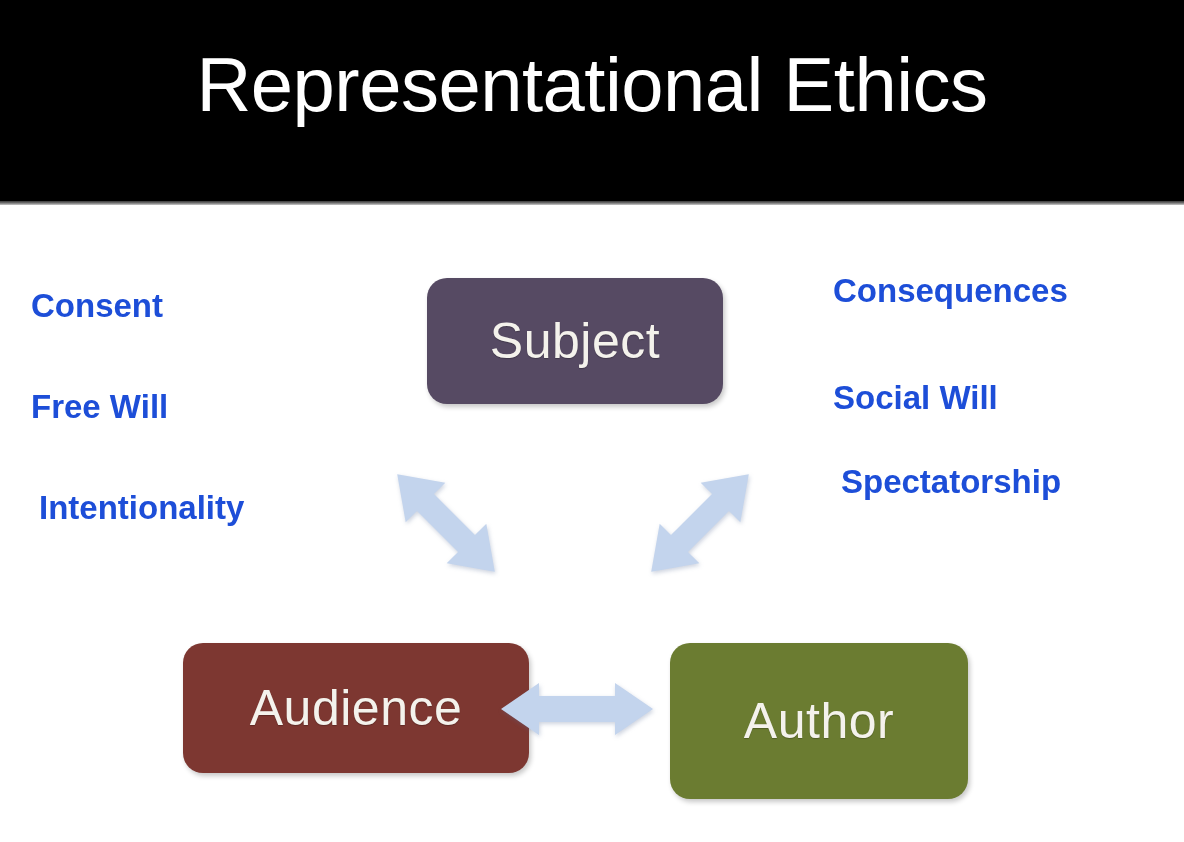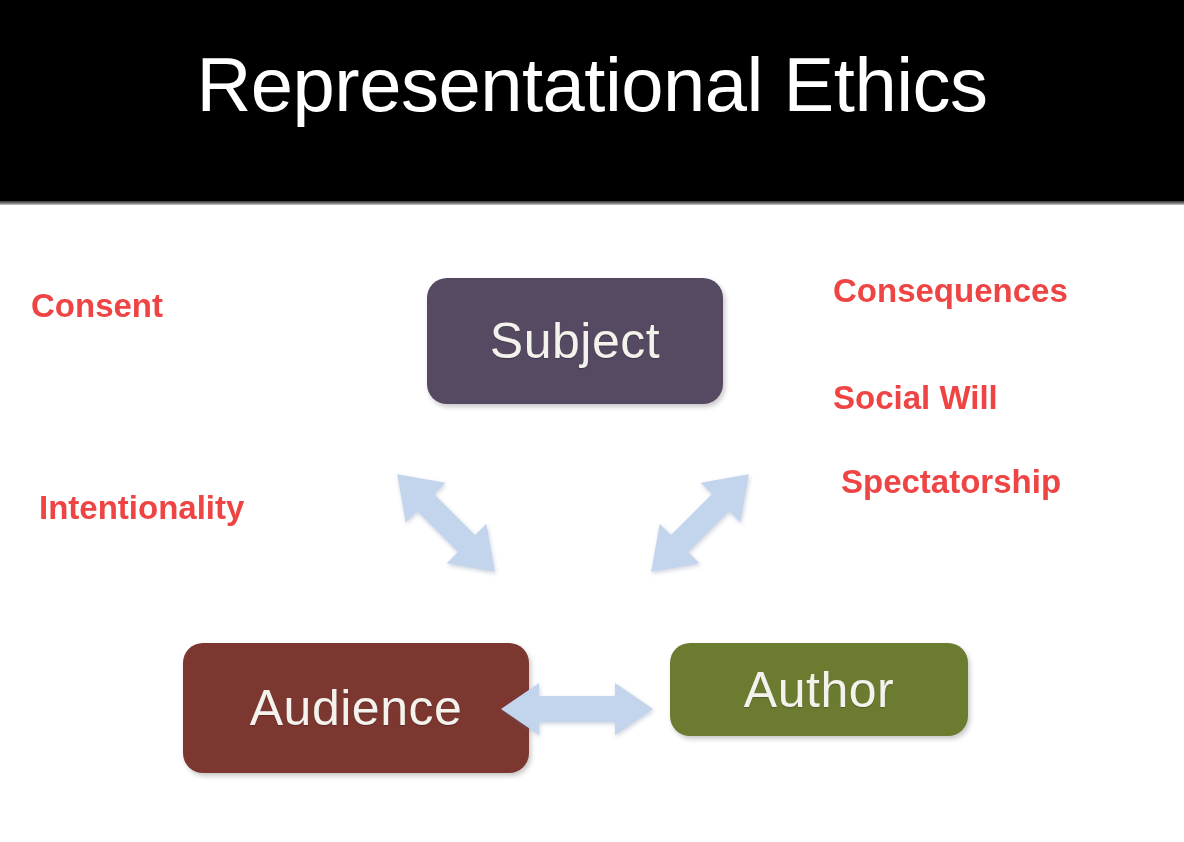--- a/index.html
+++ b/index.html
@@ -44,21 +44,21 @@
     font-size: 76px;
     font-weight: 300;
     letter-spacing: -0.5px;
     line-height: 1.12;
     white-space: nowrap;
   }
 
   
   .keyword {
     position: absolute;
-    color: #ef4444;
+    color: #1d4ed8;
     font-size: 33px;
     font-weight: bold;
     line-height: 1;
     white-space: nowrap;
   }
   .col-left  { left: 31px; }
   .col-right { left: 833px; }
   .row-1 { top: 289px; }
   .row-2 { top: 390px; }
   .row-3 { top: 491px; margin-left: 8px; }
@@ -91,21 +91,21 @@
     left: 183px;
     top: 643px;
     width: 346px;
     height: 130px;
     background: #7d3731;
   }
   #node-author {
     left: 670px;
     top: 643px;
     width: 298px;
-    height: 93px;
+    height: 156px;
     background: #6b7c31;
   }
 
   
   .arrow {
     position: absolute;
     filter: drop-shadow(1px 2px 2px rgba(90,110,150,0.30));
   }
   #arrow-subject-audience {
     left: 386px;
@@ -129,20 +129,21 @@
 </head>
 <body>
 
 <div id="slide">
 
   <div id="title-banner"></div>
   <div id="title-banner-rule"></div>
   <div id="slide-title">Representational Ethics</div>
 
   <div class="keyword col-left row-1">Consent</div>
+  <div class="keyword col-left row-2">Free Will</div>
   <div class="keyword col-left row-3">Intentionality</div>
 
   <div class="keyword col-right row-1">Consequences</div>
   <div class="keyword col-right row-2">Social Will</div>
   <div class="keyword col-right row-3">Spectatorship</div>
 
   <div class="node-box" id="node-subject">Subject</div>
   <div class="node-box" id="node-audience">Audience</div>
   <div class="node-box" id="node-author">Author</div>
 

